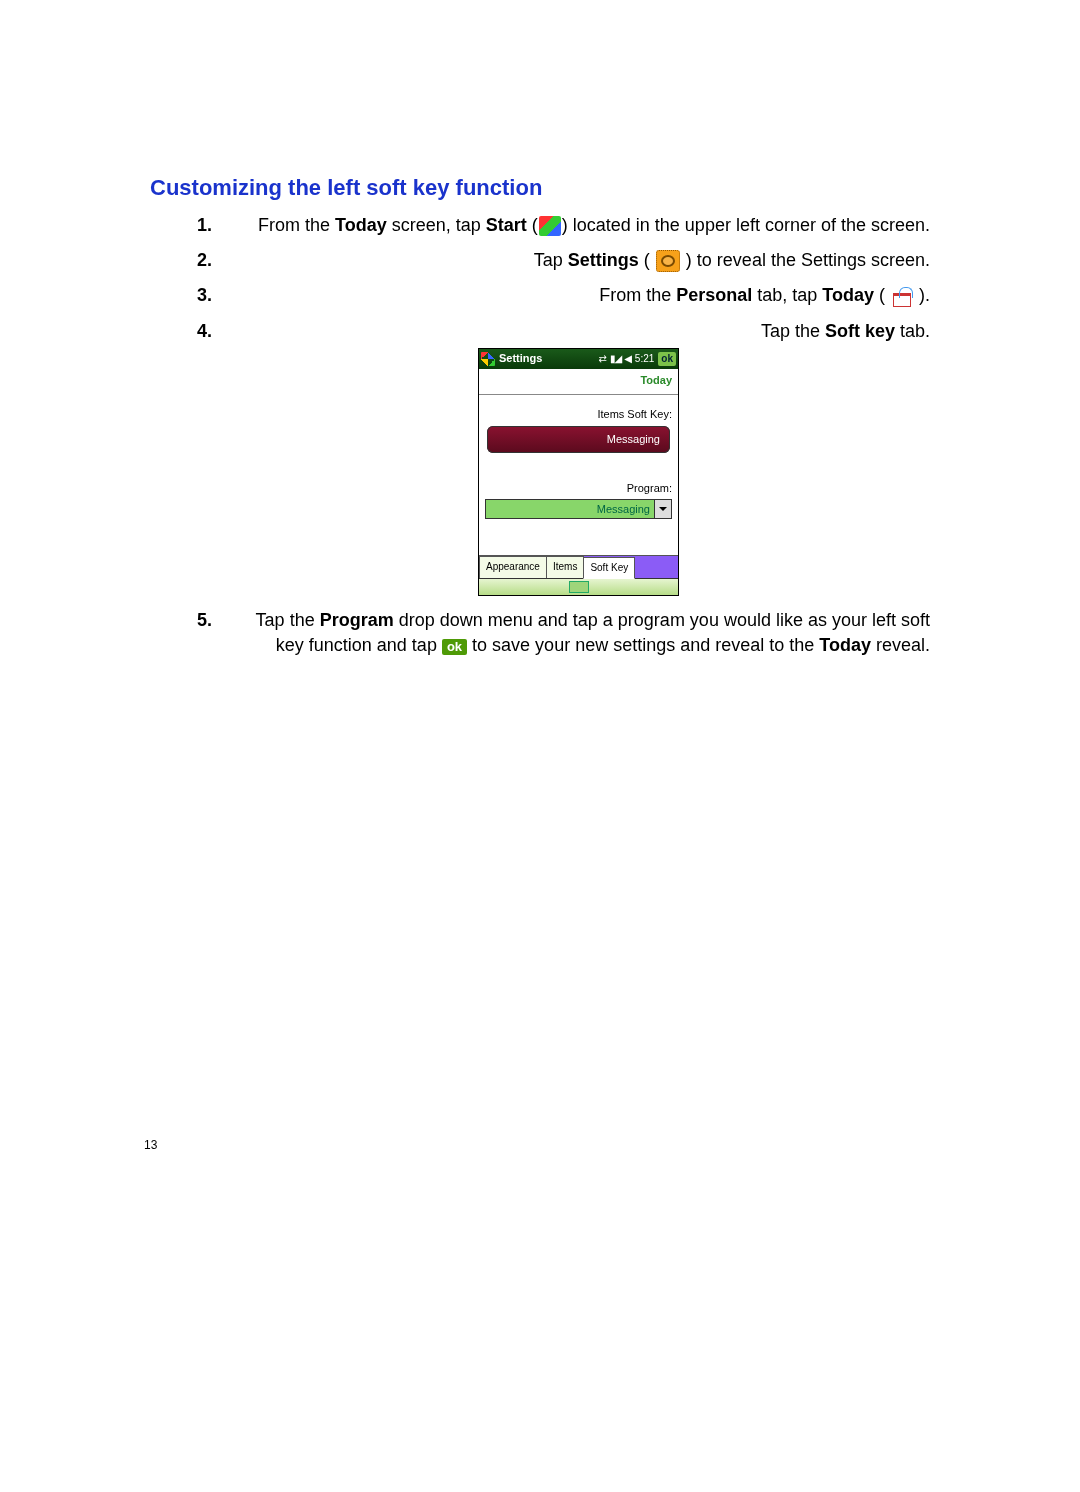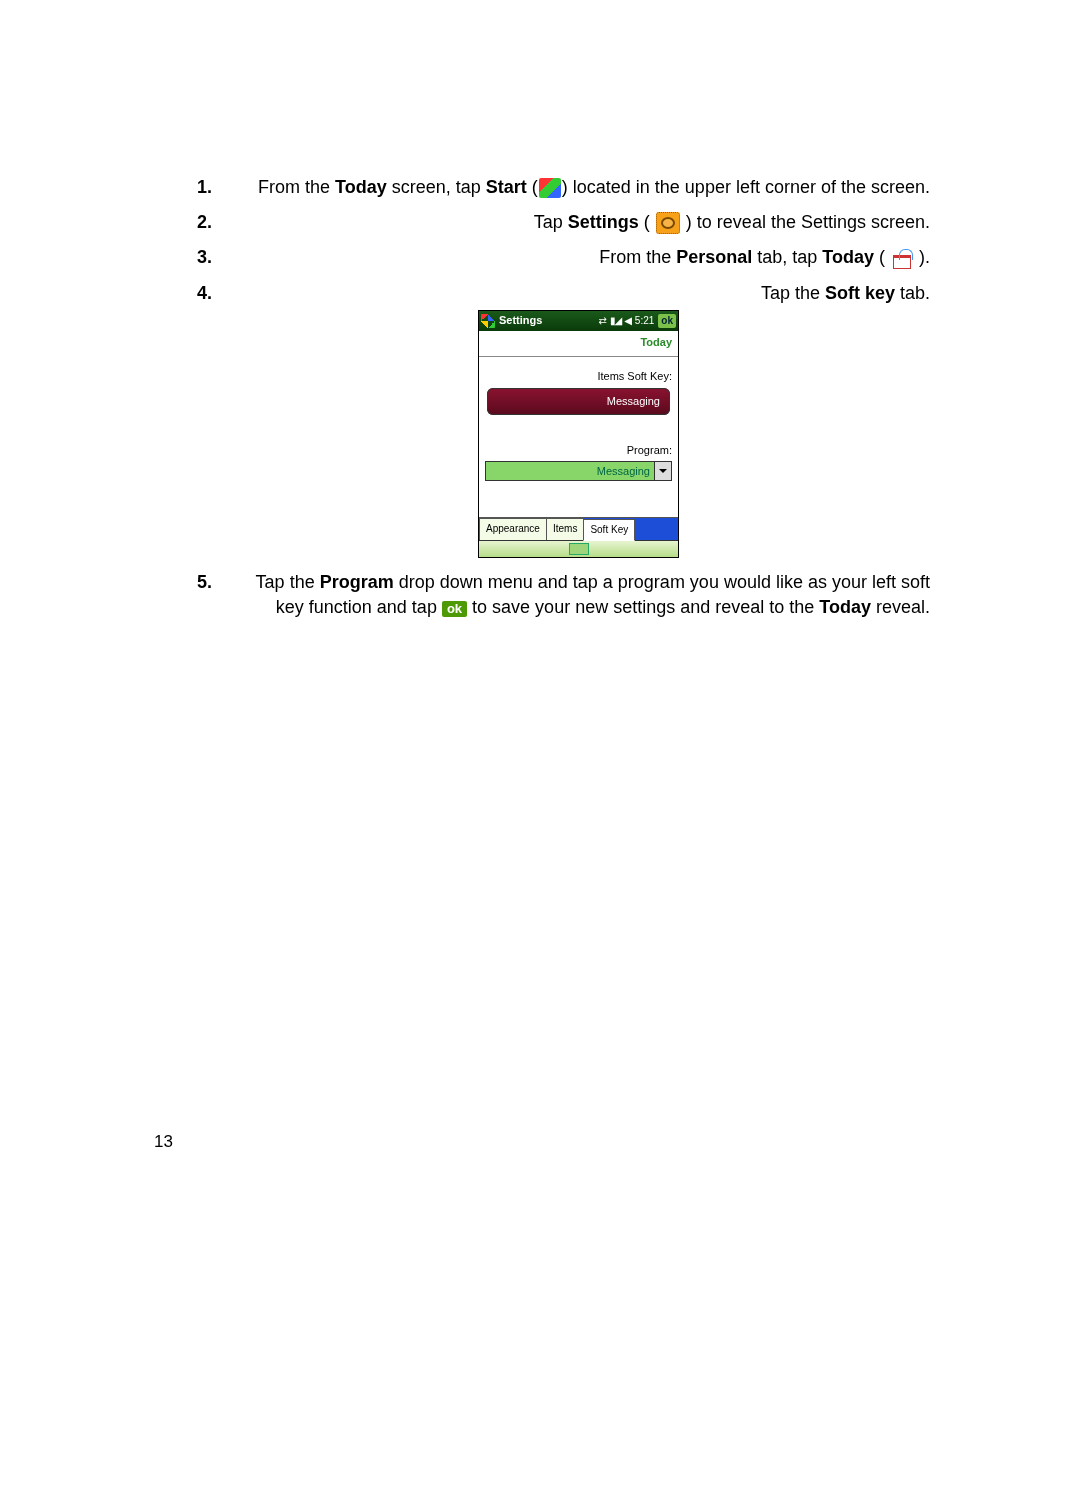--- a/index.html
+++ b/index.html
@@ -164,21 +164,21 @@
   }
   .dropdown .dd-arrow{
     width:16px;background:#ddd;border-left:1px solid #333;
     display:flex;align-items:center;justify-content:center;
   }
   .dropdown .dd-arrow::after{
     content:"";border:4px solid transparent;border-top-color:#000;margin-top:3px;
   }
   .bottom-tabs{
     display:flex;
-    background:#1d4ed8;
+    background:#8b5cf6;
     border-top:1px solid #555;
     font-size:10px;
   }
   .bottom-tabs .tab{
     padding:3px 6px;
     border:1px solid #555;
     border-bottom:none;
     background:#f4fbe7;
     margin-right:-1px;
   }
@@ -192,29 +192,30 @@
     background:linear-gradient(#e6f5d0,#b7dd88);
     border-top:1px solid #333;
     display:flex;align-items:center;justify-content:center;
   }
   .sip-bar .kbd{
     width:18px;height:10px;border:1px solid #2a6;background:#9fd57a;
   }
 
   .page-number{
     position:absolute;
-    left:154px;
+    left:144px;
     bottom:340px;
-    font-size:17px;
+    font-size:12px;
   }
 </style>
 </head>
 <body>
 
 <div class="page">
+  <h2 class="heading">Customizing the left soft key function</h2>
 
   <ol class="steps">
     <li>
       <span>From the </span><span class="b">Today</span><span> screen, tap </span><span class="b">Start</span><span> (</span><span class="icon start-icon"></span><span>) located in the upper left corner of the screen.</span>
     </li>
     <li>
       <span>Tap </span><span class="b">Settings</span><span> ( </span><span class="icon settings-icon"></span><span> ) to reveal the Settings screen.</span>
     </li>
     <li>
       <span>From the </span><span class="b">Personal</span><span> tab, tap </span><span class="b">Today</span><span> ( </span><span class="icon today-icon"></span><span> ).</span>

